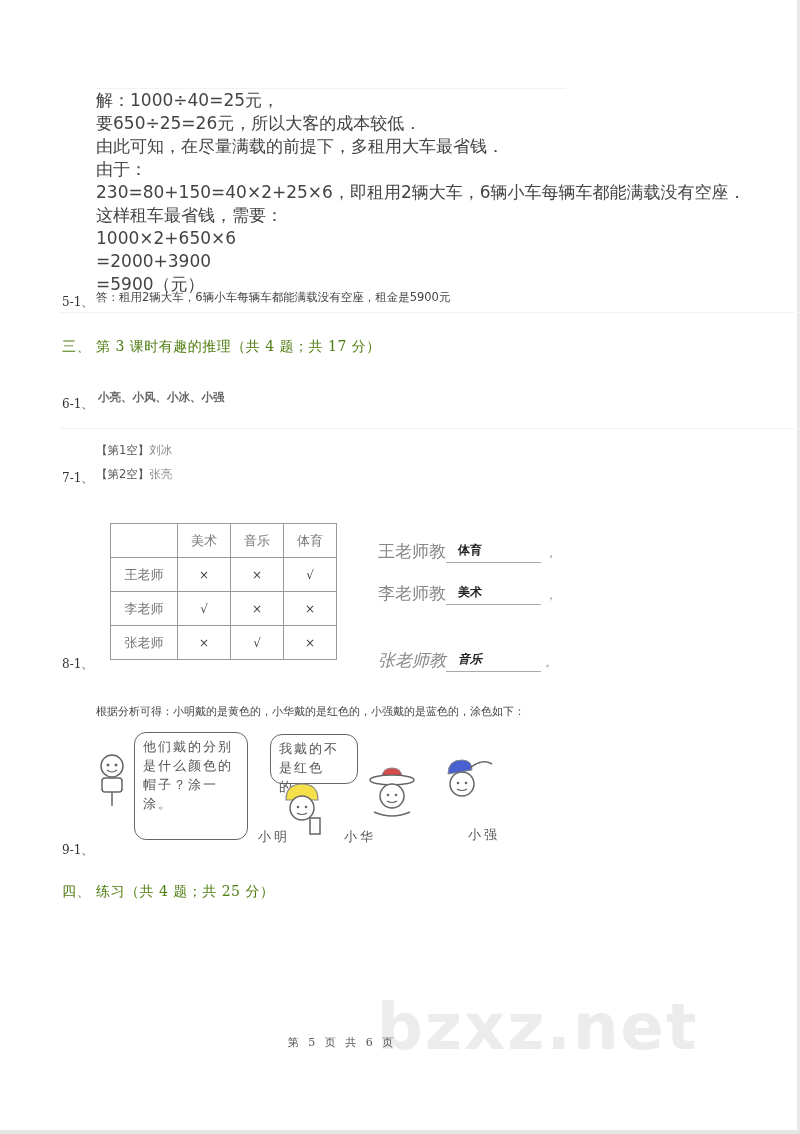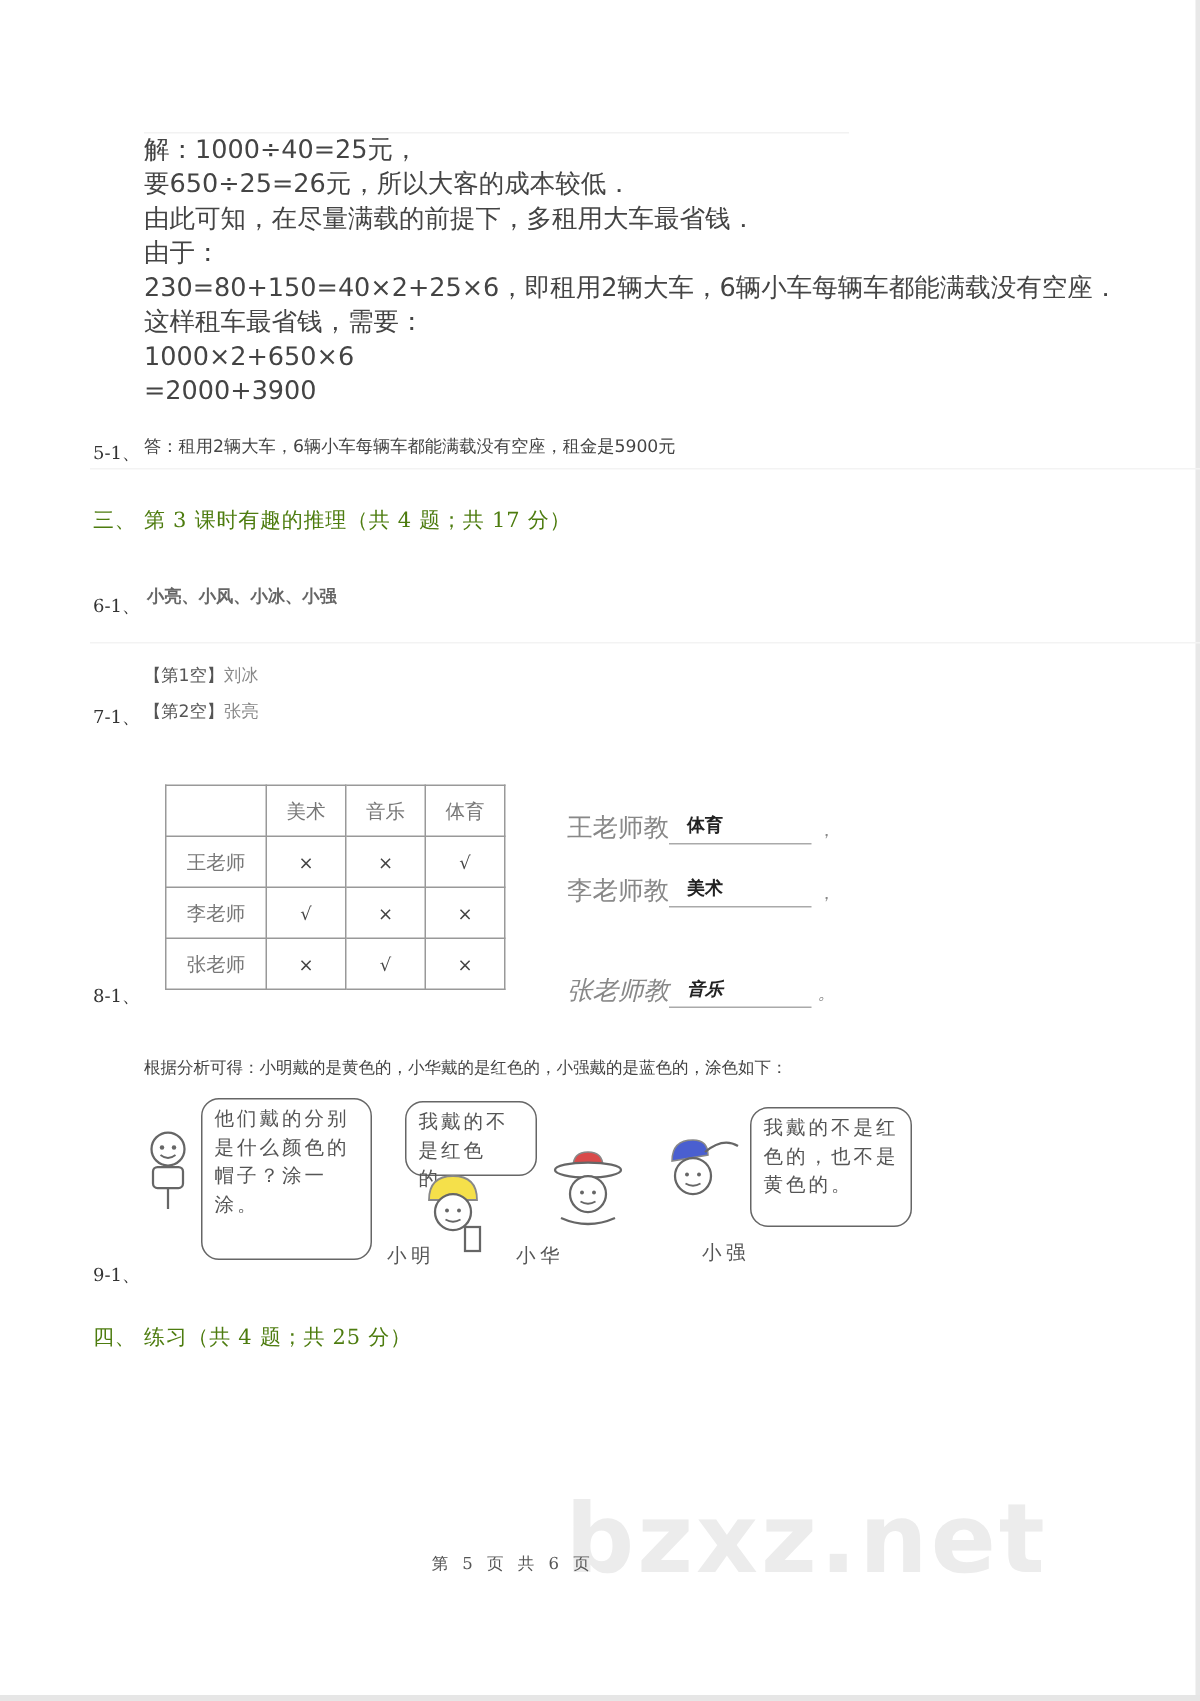--- a/index.html
+++ b/index.html
@@ -62,20 +62,21 @@
 
 <div class="solution-block">
   <div class="solution-line">解：1000÷40=25元，</div>
   <div class="solution-line">要650÷25=26元，所以大客的成本较低．</div>
   <div class="solution-line">由此可知，在尽量满载的前提下，多租用大车最省钱．</div>
   <div class="solution-line">由于：</div>
   <div class="solution-line">230=80+150=40×2+25×6，即租用2辆大车，6辆小车每辆车都能满载没有空座．</div>
   <div class="solution-line">这样租车最省钱，需要：</div>
   <div class="solution-line">1000×2+650×6</div>
   <div class="solution-line">=2000+3900</div>
+  <div class="solution-line">=5900（元）</div>
 </div>
 <div class="q-label" style="left:62px; top:294px;">5-1、</div>
 <div class="answer-sans" style="position:absolute; left:96px; top:290px;">答：租用2辆大车，6辆小车每辆车都能满载没有空座，租金是5900元</div>
 <div class="sep-line" style="top:312px;"></div>
 
 <div class="section-heading" style="top:338px;">三、  第 3 课时有趣的推理（共 4 题；共 17 分）</div>
 
 <div class="q-label" style="left:62px; top:396px;text-align:center;">6-1、</div>
 <div class="answer-gray" style="position:absolute; left:98px; top:390px; font-weight:bold; color:#666;">小亮、小风、小冰、小强</div>
 <div class="sep-line" style="top:428px;"></div>
@@ -165,21 +166,20 @@
   <div class="char-name" style="left:254px; top:98px;">小华</div>
 
   <svg class="figure" style="left:352px; top:22px;" width="56" height="56" viewBox="0 0 56 56">
     <path d="M6 22 Q6 8 20 8 Q30 8 30 18 Z" fill="#4a5fd0" stroke="#888" stroke-width="1"></path>
     <path d="M28 16 Q40 6 50 12" stroke="#666" fill="none" stroke-width="1.5"></path>
     <circle cx="20" cy="32" r="12" fill="#fff" stroke="#666" stroke-width="1.5"></circle>
     <circle cx="16" cy="31" r="1.3" fill="#666"></circle>
       <circle cx="24" cy="31" r="1.3" fill="#666"></circle>
     <path d="M15 37 Q20 40 25 37" stroke="#666" fill="none" stroke-width="1.2"></path>
   </svg>
-  <div class="bubble" style="left:410px; top:8px; width:90px; height:70px;">我戴的不是红色的，也不是黄色的。</div>
   <div class="char-name" style="left:378px; top:96px;">小强</div>
 </div>
 <div class="q-label" style="left:62px; top:842px;">9-1、</div>
 
 <div class="section-heading" style="top:883px;">四、  练习（共 4 题；共 25 分）</div>
 
 <div class="watermark">bzxz.net</div>
 <div class="footer z1">第 5 页 共 6 页</div>
 
 </body></html>

